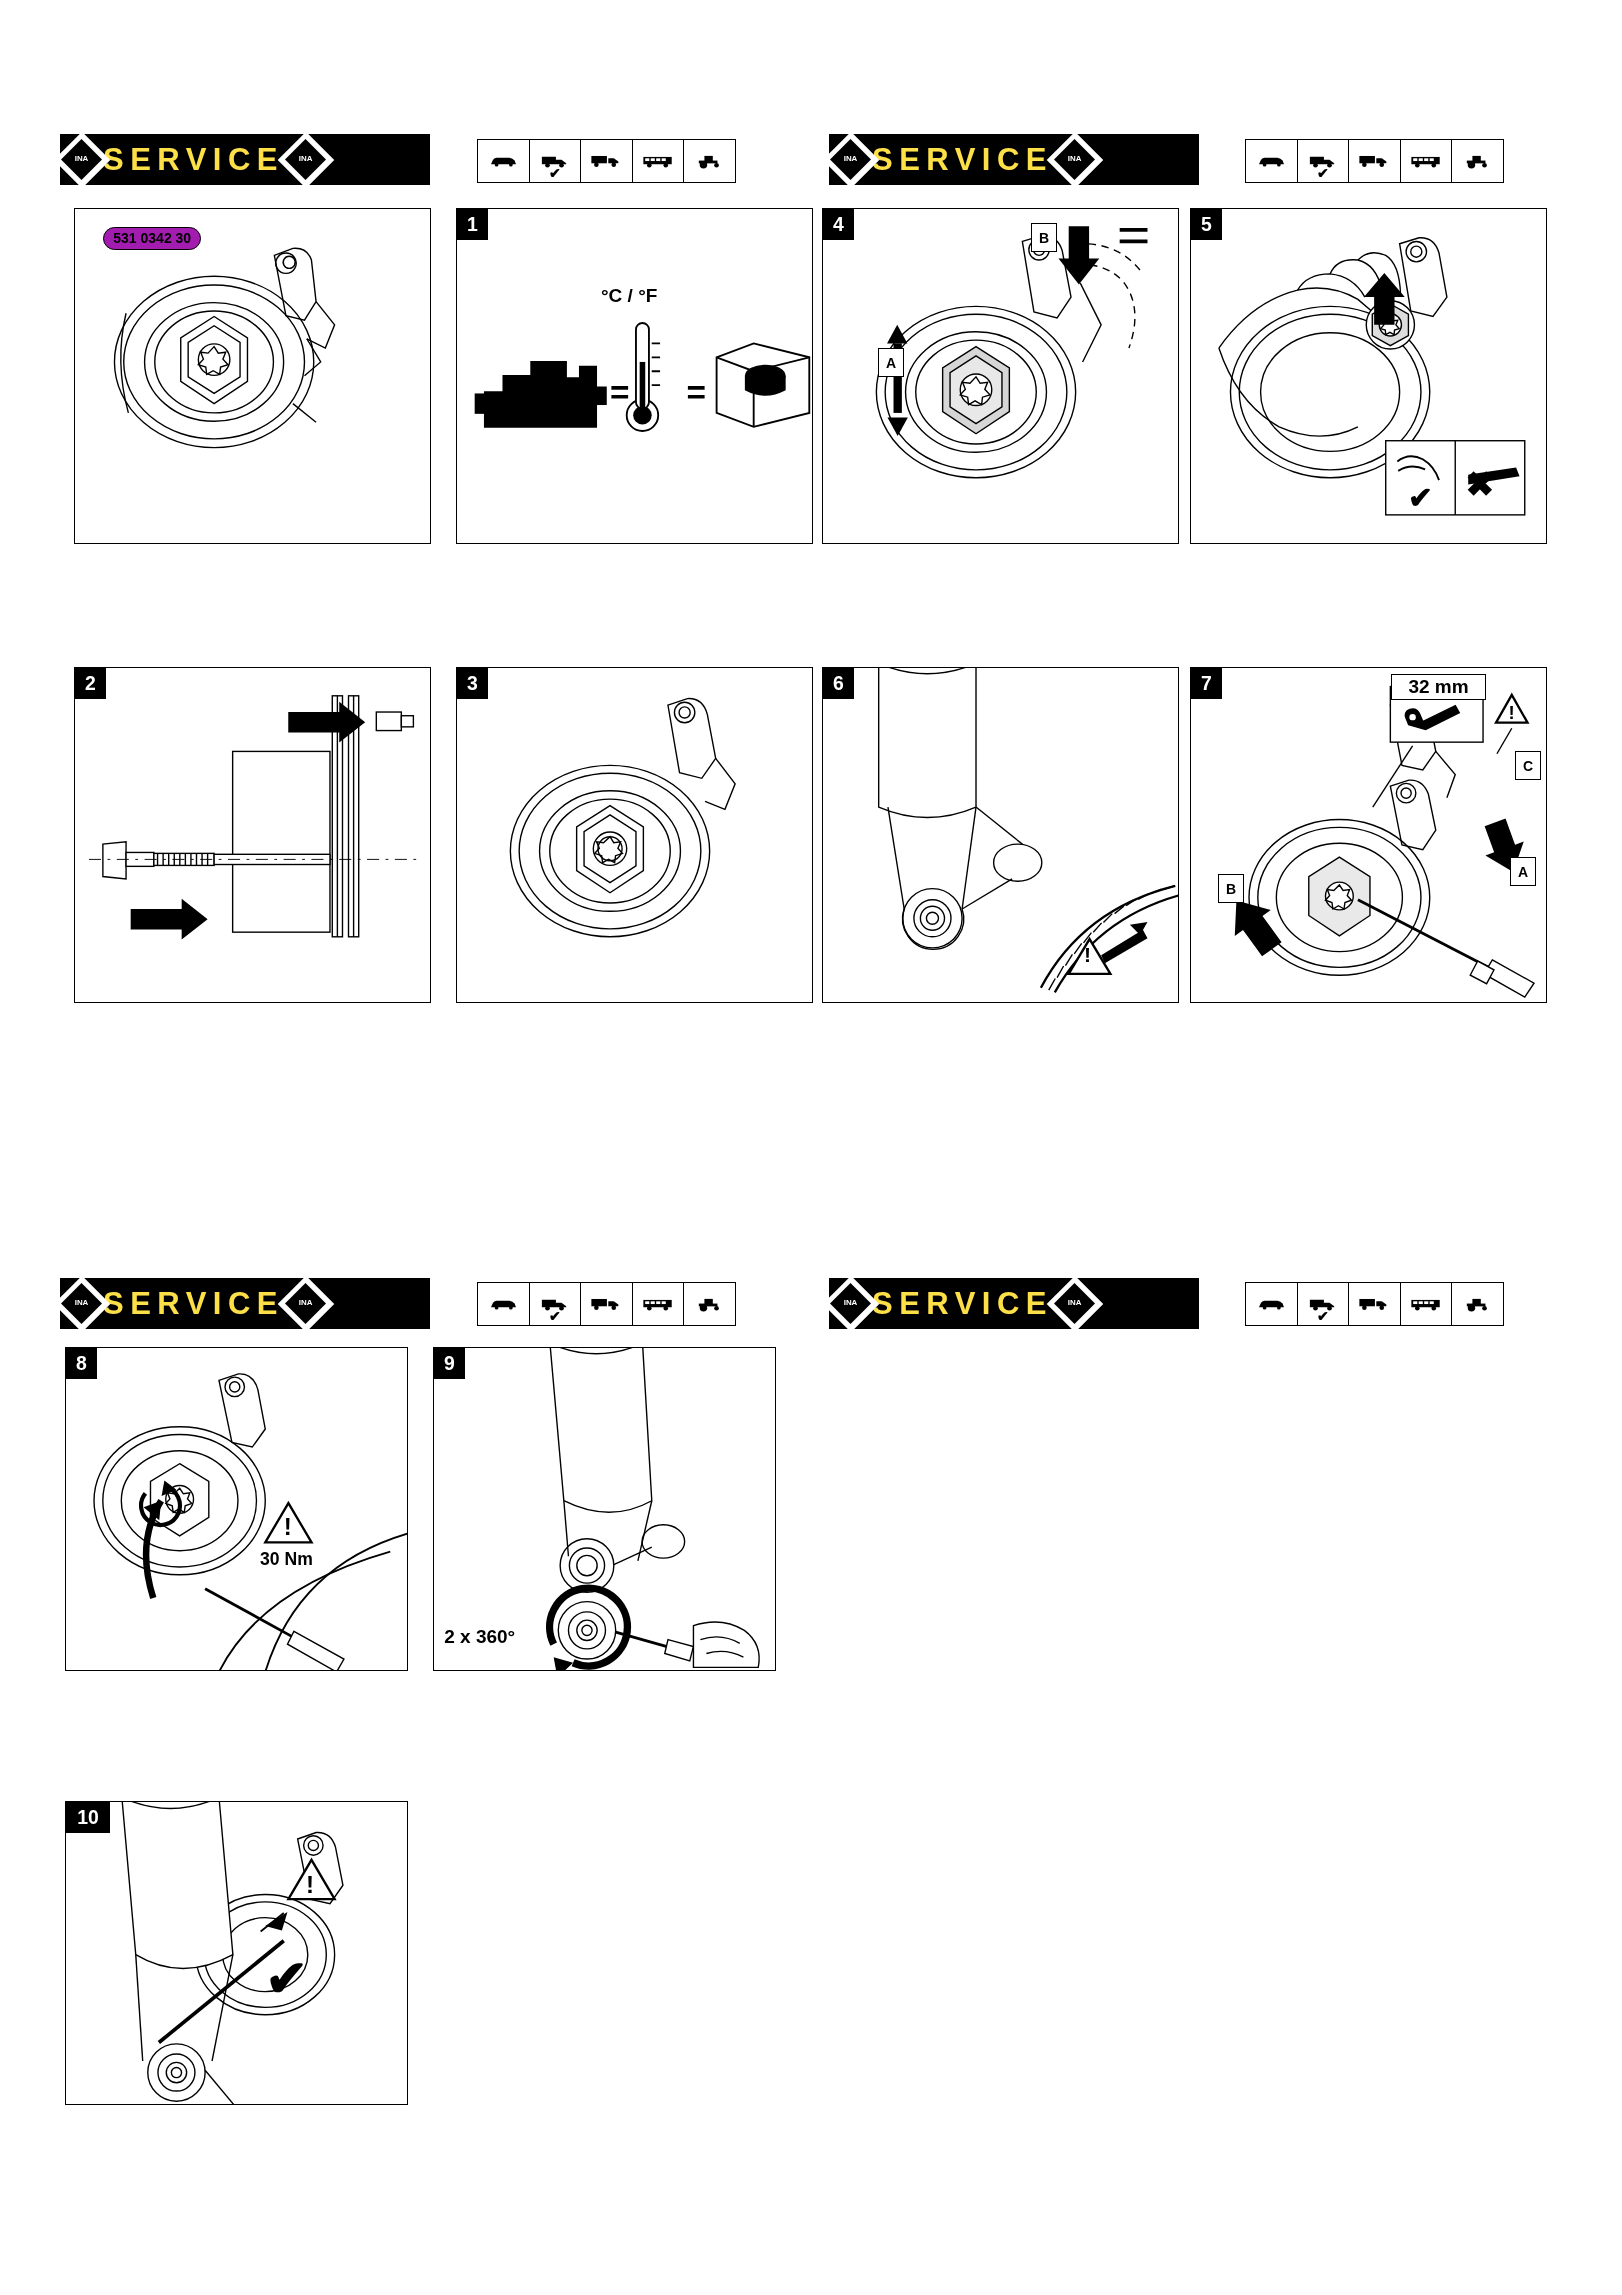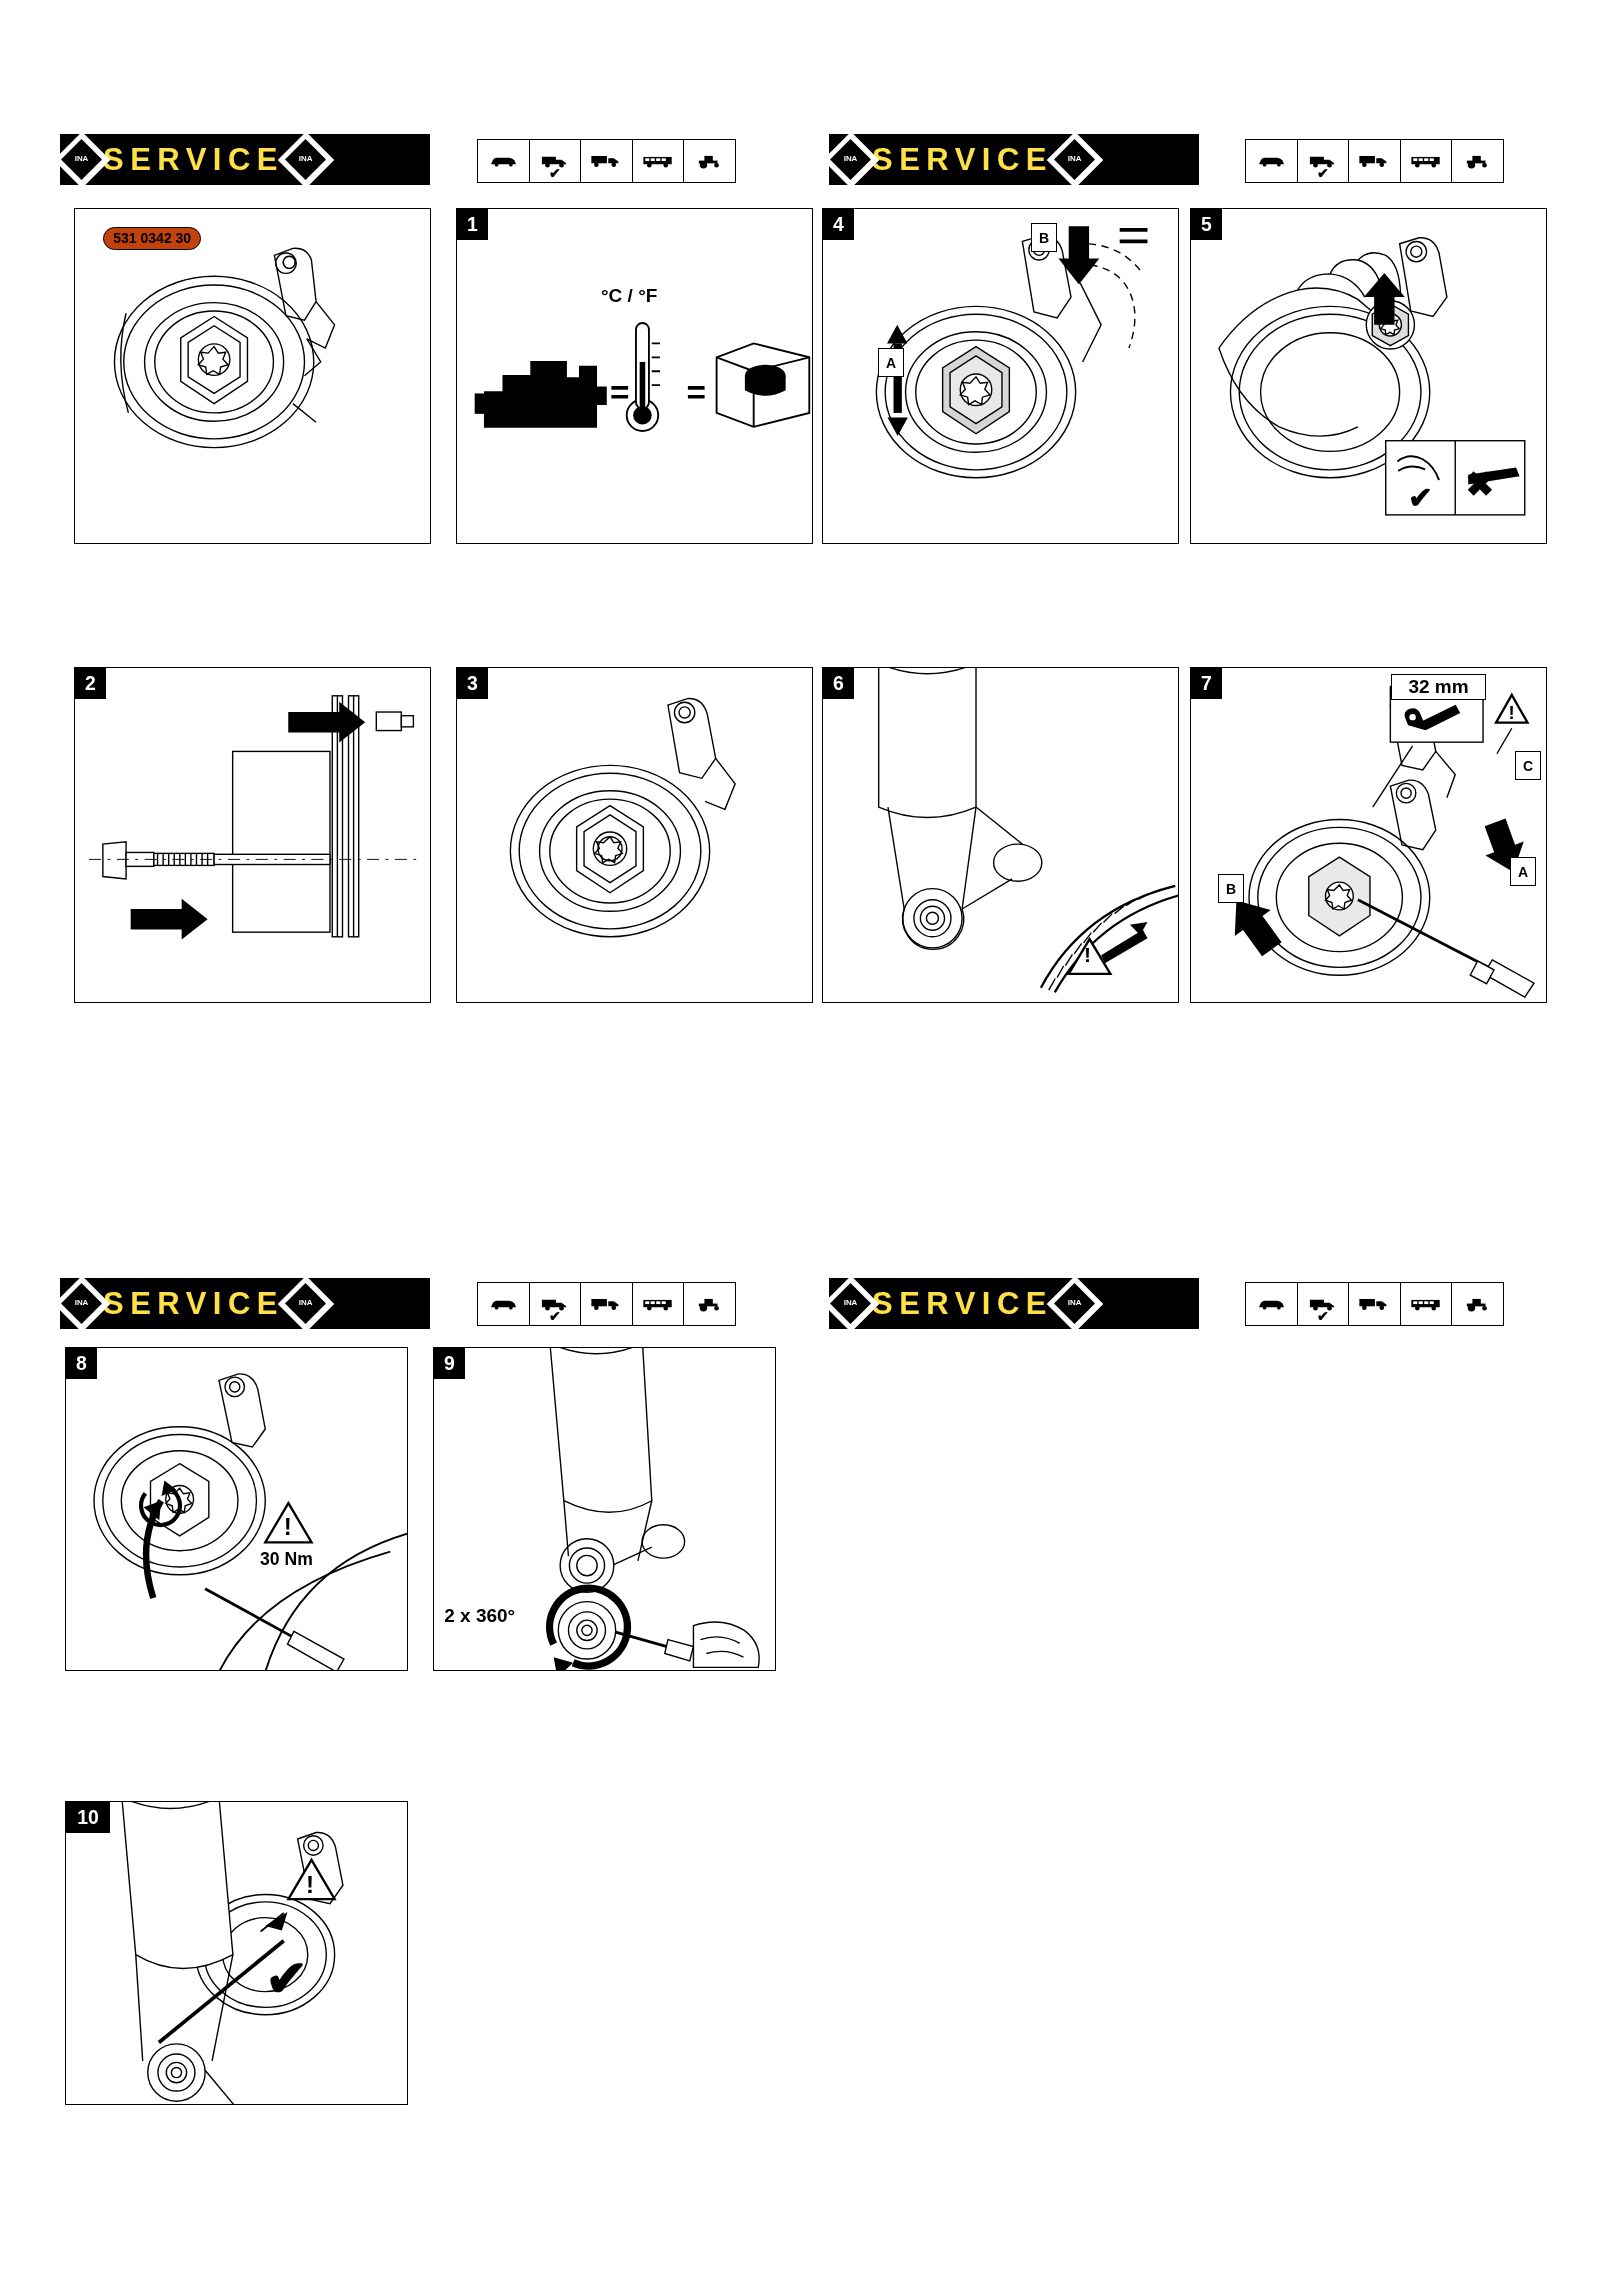--- a/index.html
+++ b/index.html
@@ -19,21 +19,21 @@
   .veh-cell{flex:1;border-right:1.9px solid #000;position:relative;display:flex;align-items:center;justify-content:center;}
   .veh-cell:last-child{border-right:none;}
   .veh-check{position:absolute;bottom:0.9px;left:50%;transform:translateX(-50%);font-size:14px;font-weight:bold;}
 
   
   .panel{position:absolute;border:1.4px solid #000;background:#fff;box-sizing:border-box;overflow:hidden;}
   .step-num{position:absolute;left:0;top:0;width:31px;height:31px;background:#000;color:#fff;font-size:19.4px;font-weight:bold;display:flex;align-items:center;justify-content:center;z-index:9;}
   .step-num.wide{width:44px;}
 
   .lbl-box{position:absolute;border:1.4px solid #000;background:#fff;display:flex;align-items:center;justify-content:center;font-size:14px;font-weight:bold;z-index:8;}
-  .tag-round{position:absolute;border:1.4px solid #000;border-radius:15.7px;background:#c2410c;display:flex;align-items:flex-end;justify-content:center;font-size:14px;font-weight:bold;padding:2.8px 9.3px;z-index:8;}
+  .tag-round{position:absolute;border:1.4px solid #000;border-radius:15.7px;background:#a21caf;display:flex;align-items:flex-end;justify-content:center;font-size:14px;font-weight:bold;padding:2.8px 9.3px;z-index:8;}
 
   .txt-lbl{position:absolute;font-size:15.7px;font-weight:bold;z-index:8;}
   .txt-lbl.big{font-size:19px;}
 
   svg{overflow:visible;}
   .ln{fill:none;stroke:#000;}
 </style>
 </head>
 <body>
 
@@ -635,21 +635,21 @@
         <path d="M588 660 Q630 648 668 668"></path>
       </g>
 
       <g fill="none" stroke="#000" stroke-width="16">
         <path d="M258 640 A84 84 0 1 1 300 680"></path>
       </g>
       <g fill="#000">
           <path d="M300 680 l-42 -12 8 44 z"></path>
         </g>
     </svg>
-    <div class="txt-lbl big" style="left:10.2px;top:257px;">
+    <div class="txt-lbl big" style="left:10.2px;top:278px;">
       <span>2 x 360°</span>
     </div>
   </div>
 
   <div class="panel" style="left:65px;top:1801px;width:343px;height:304px;">
     <div class="step-num wide">10</div>
     <svg width="343" height="370" viewBox="0 0 740 800">
       <g class="ln" stroke-width="3">
 
         <path d="M500 80 L540 66 Q572 64 582 98 L598 180 L570 220 L526 210 Z"></path>

